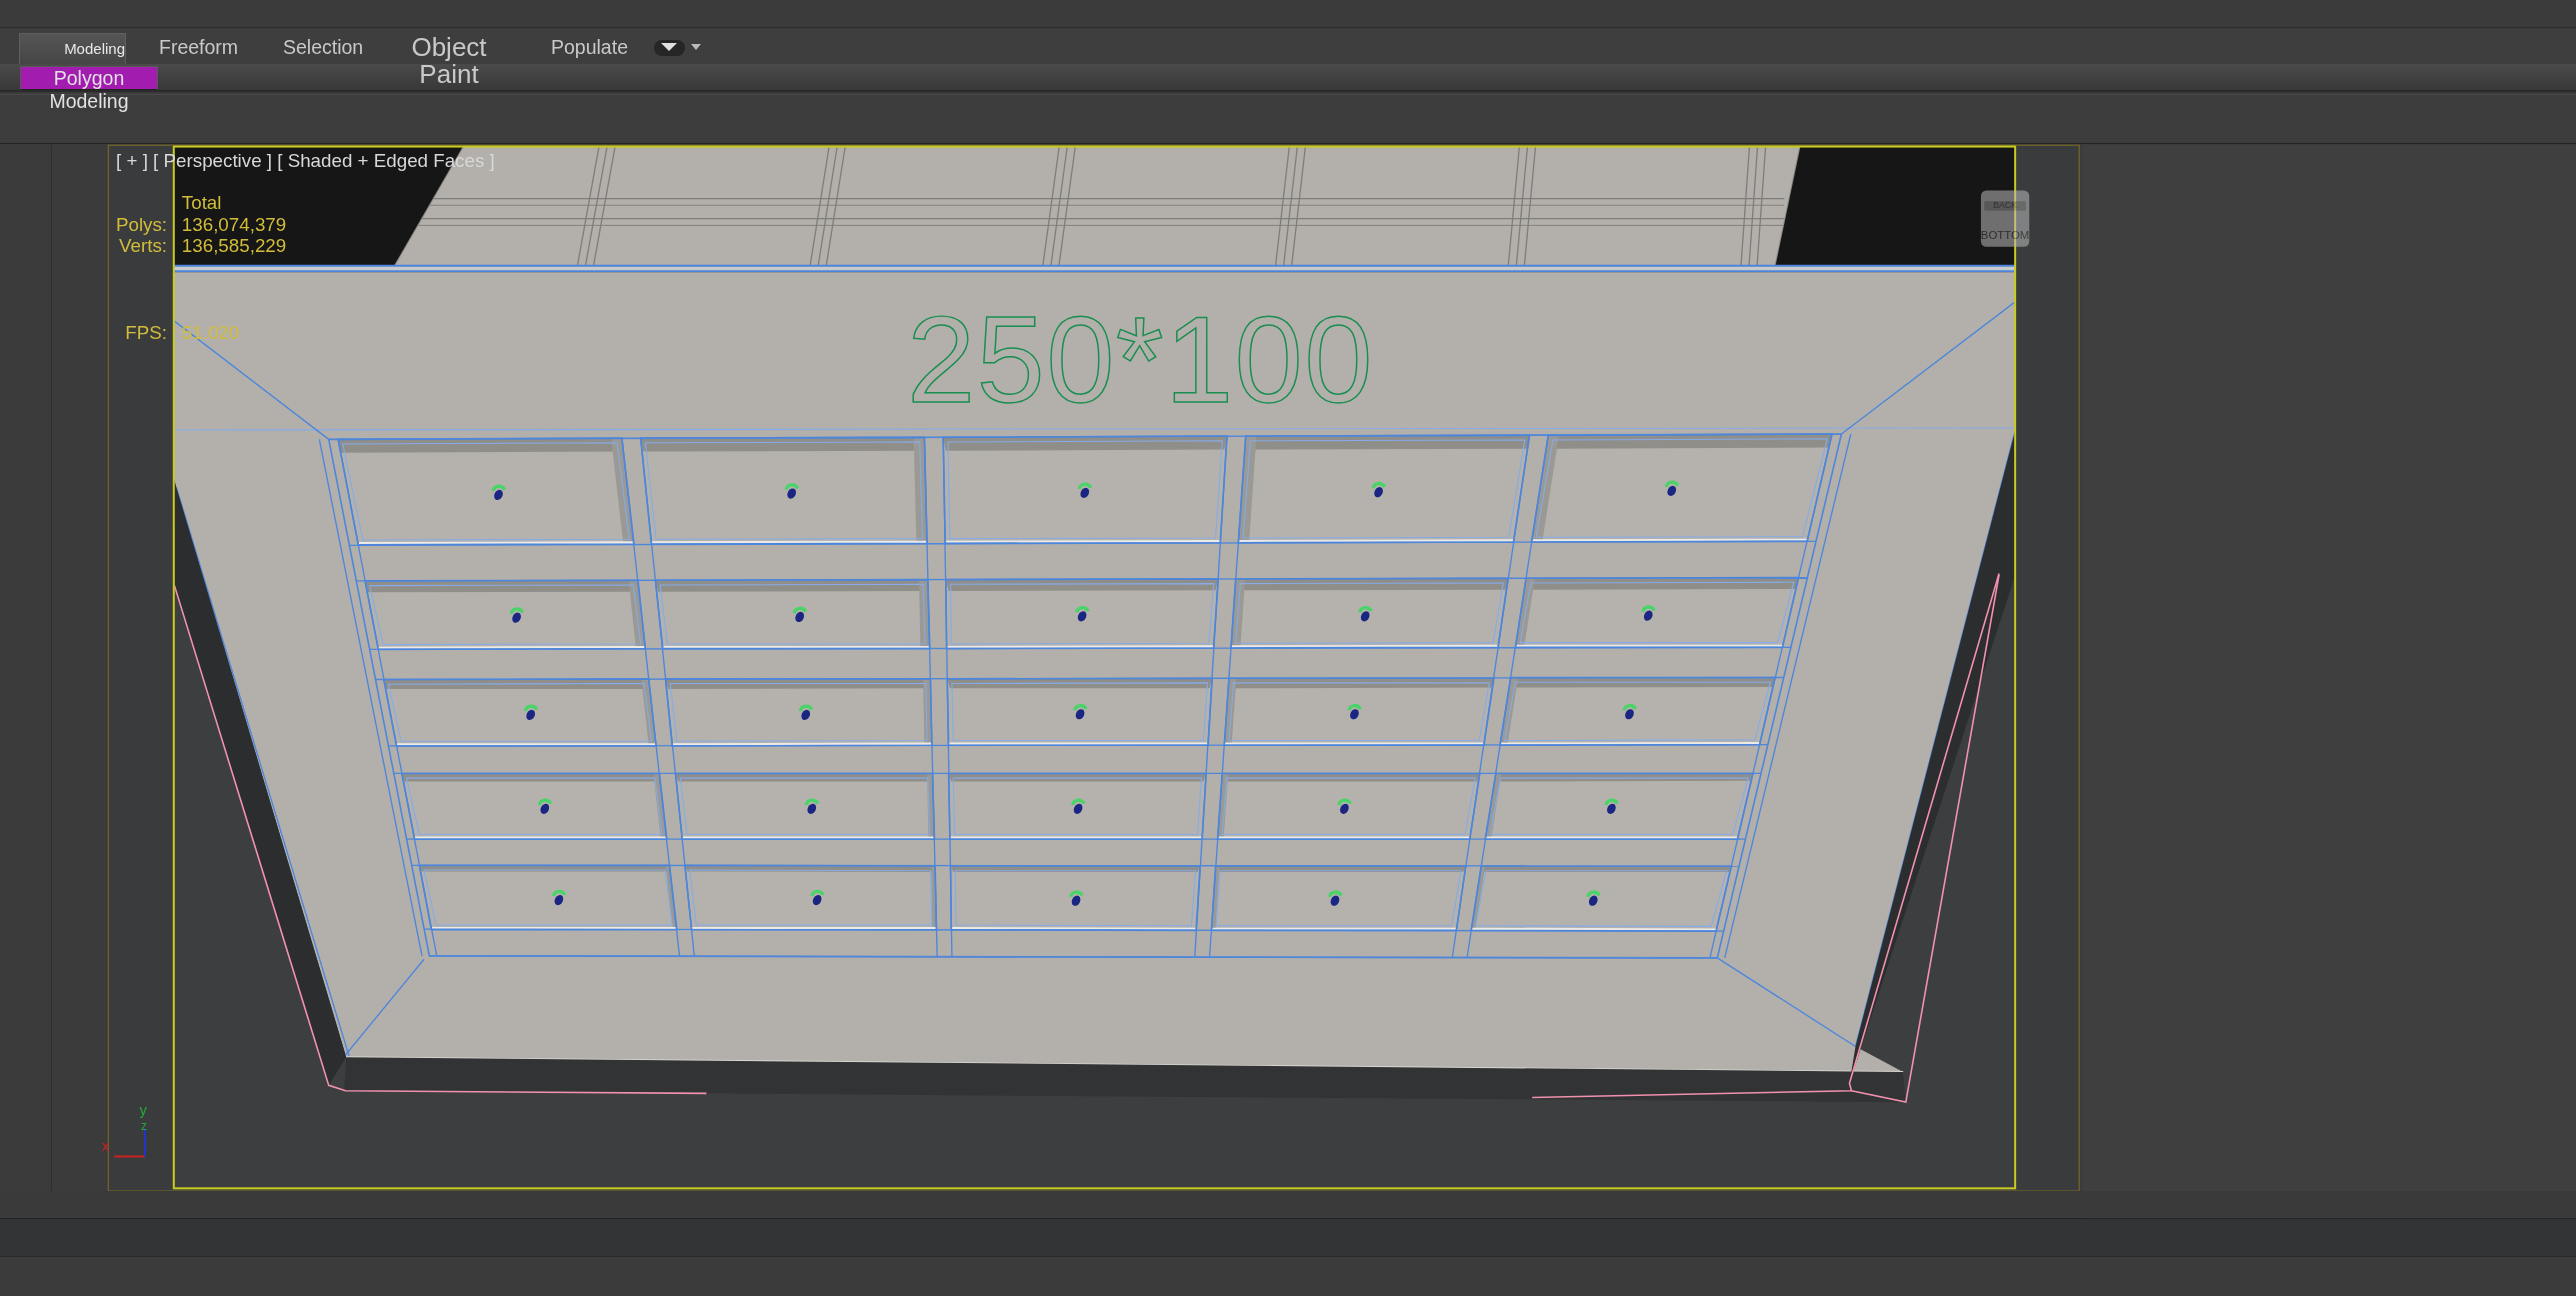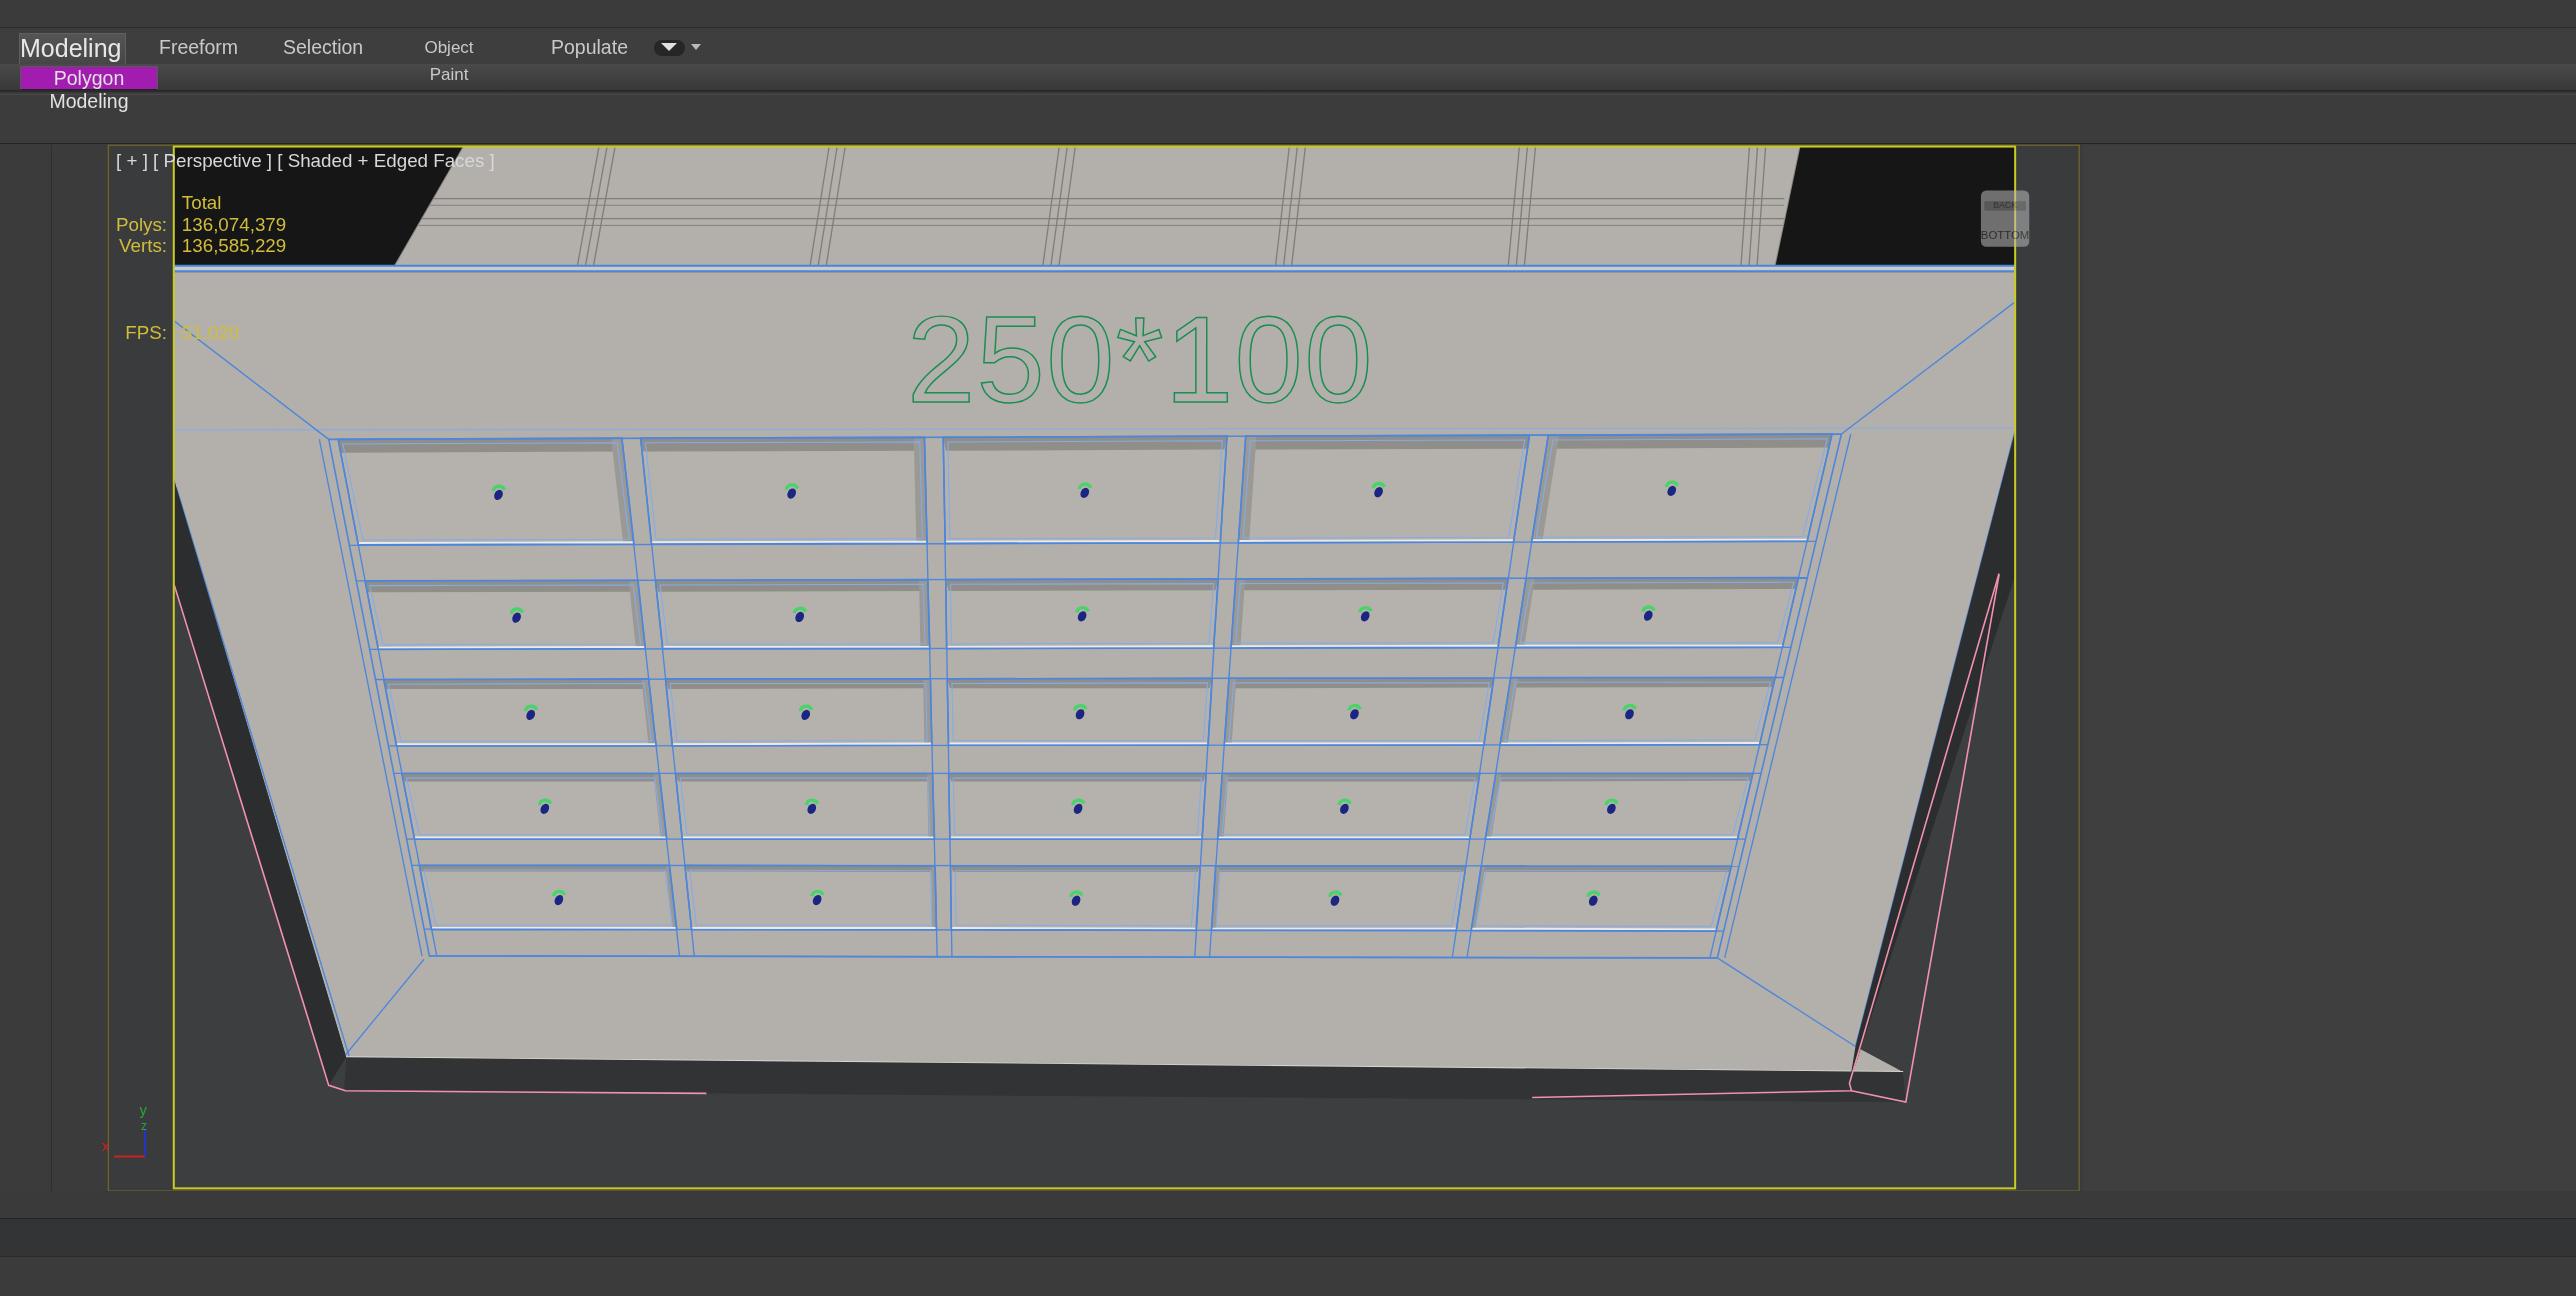--- a/index.html
+++ b/index.html
@@ -3,24 +3,24 @@
 
 * { margin:0; padding:0; box-sizing:border-box; }
 body { width:2576px; height:1296px; background:#3b3b3b; font-family:"Liberation Sans",sans-serif; position:relative; overflow:hidden; }
 .abs { position:absolute; }
 
 </style></head><body>
 <div class="abs" style="left:0;top:0;width:2576px;height:27.5px;background:#3b3b3b;border-bottom:1.3px solid #2c2c2c"></div>
 <div class="abs" style="left:0;top:29px;width:2576px;height:35px;background:#3e3e3e"></div>
 <div class="abs" style="left:0;top:64px;width:2576px;height:28px;background:linear-gradient(#4a4a4a,#383838);border-bottom:2px solid #2a2a2a"></div>
 <div class="abs" style="left:0;top:94px;width:2576px;height:50px;background:#3c3c3c;border-top:0.7px solid #4a4a4a;border-bottom:1.3px solid #242424"></div>
-<div class="abs" style="left:19px;top:33px;width:107px;height:31px;background:linear-gradient(#555,#464646);border:0.7px solid #5f5f5f;border-bottom:none;color:#e8e8e8;font-size:25px;text-align:left;line-height:29.5px">Modeling</div>
+<div class="abs" style="left:19px;top:33px;width:107px;height:31px;background:linear-gradient(#555,#464646);border:0.7px solid #5f5f5f;border-bottom:none;color:#e8e8e8;font-size:15px;text-align:right;line-height:29.5px">Modeling</div>
 <div class="abs" style="left:159px;top:34px;width:64px;height:27px;color:#c9c9c9;font-size:19.5px;text-align:center;line-height:27px">Freeform</div>
 <div class="abs" style="left:283px;top:34px;width:64px;height:27px;color:#c9c9c9;font-size:19.5px;text-align:center;line-height:27px">Selection</div>
-<div class="abs" style="left:406px;top:34px;width:86px;height:27px;color:#c9c9c9;font-size:17px;text-align:center;line-height:27px">Object Paint</div>
+<div class="abs" style="left:406px;top:34px;width:86px;height:27px;color:#c9c9c9;font-size:26px;text-align:center;line-height:27px">Object Paint</div>
 <div class="abs" style="left:551px;top:34px;width:61px;height:27px;color:#c9c9c9;font-size:19.5px;text-align:center;line-height:27px">Populate</div>
 <div class="abs" style="left:654px;top:40px;width:31px;height:16px;background:#262626;border-radius:8px"></div>
 <div class="abs" style="left:661px;top:43px;width:0;height:0;border-left:8px solid transparent;border-right:8px solid transparent;border-top:8px solid #e0e0e0"></div>
 <div class="abs" style="left:691px;top:44px;width:0;height:0;border-left:5.4px solid transparent;border-right:5.4px solid transparent;border-top:6.7px solid #bbb"></div>
 <div class="abs" style="left:20px;top:66px;width:138px;height:24px;background:#a21caf;border:0.7px solid #5a5a5a;border-bottom-color:#222;color:#e2e2e2;font-size:19.5px;text-align:center;line-height:23px">Polygon Modeling</div>
 <div class="abs" style="left:0;top:145px;width:52px;height:1047px;background:#3b3b3b;border-right:1.3px solid #2e2e2e"></div>
 <svg style="position:absolute;left:0;top:0" width="2576" height="1296" viewBox="0 0 3840 1932" xmlns="http://www.w3.org/2000/svg">
     <rect x="161" y="216" width="2939" height="1560" fill="#3a3b3d"></rect>
     <clipPath id="sf">
       <rect x="259" y="218" width="2745" height="1554"></rect>

